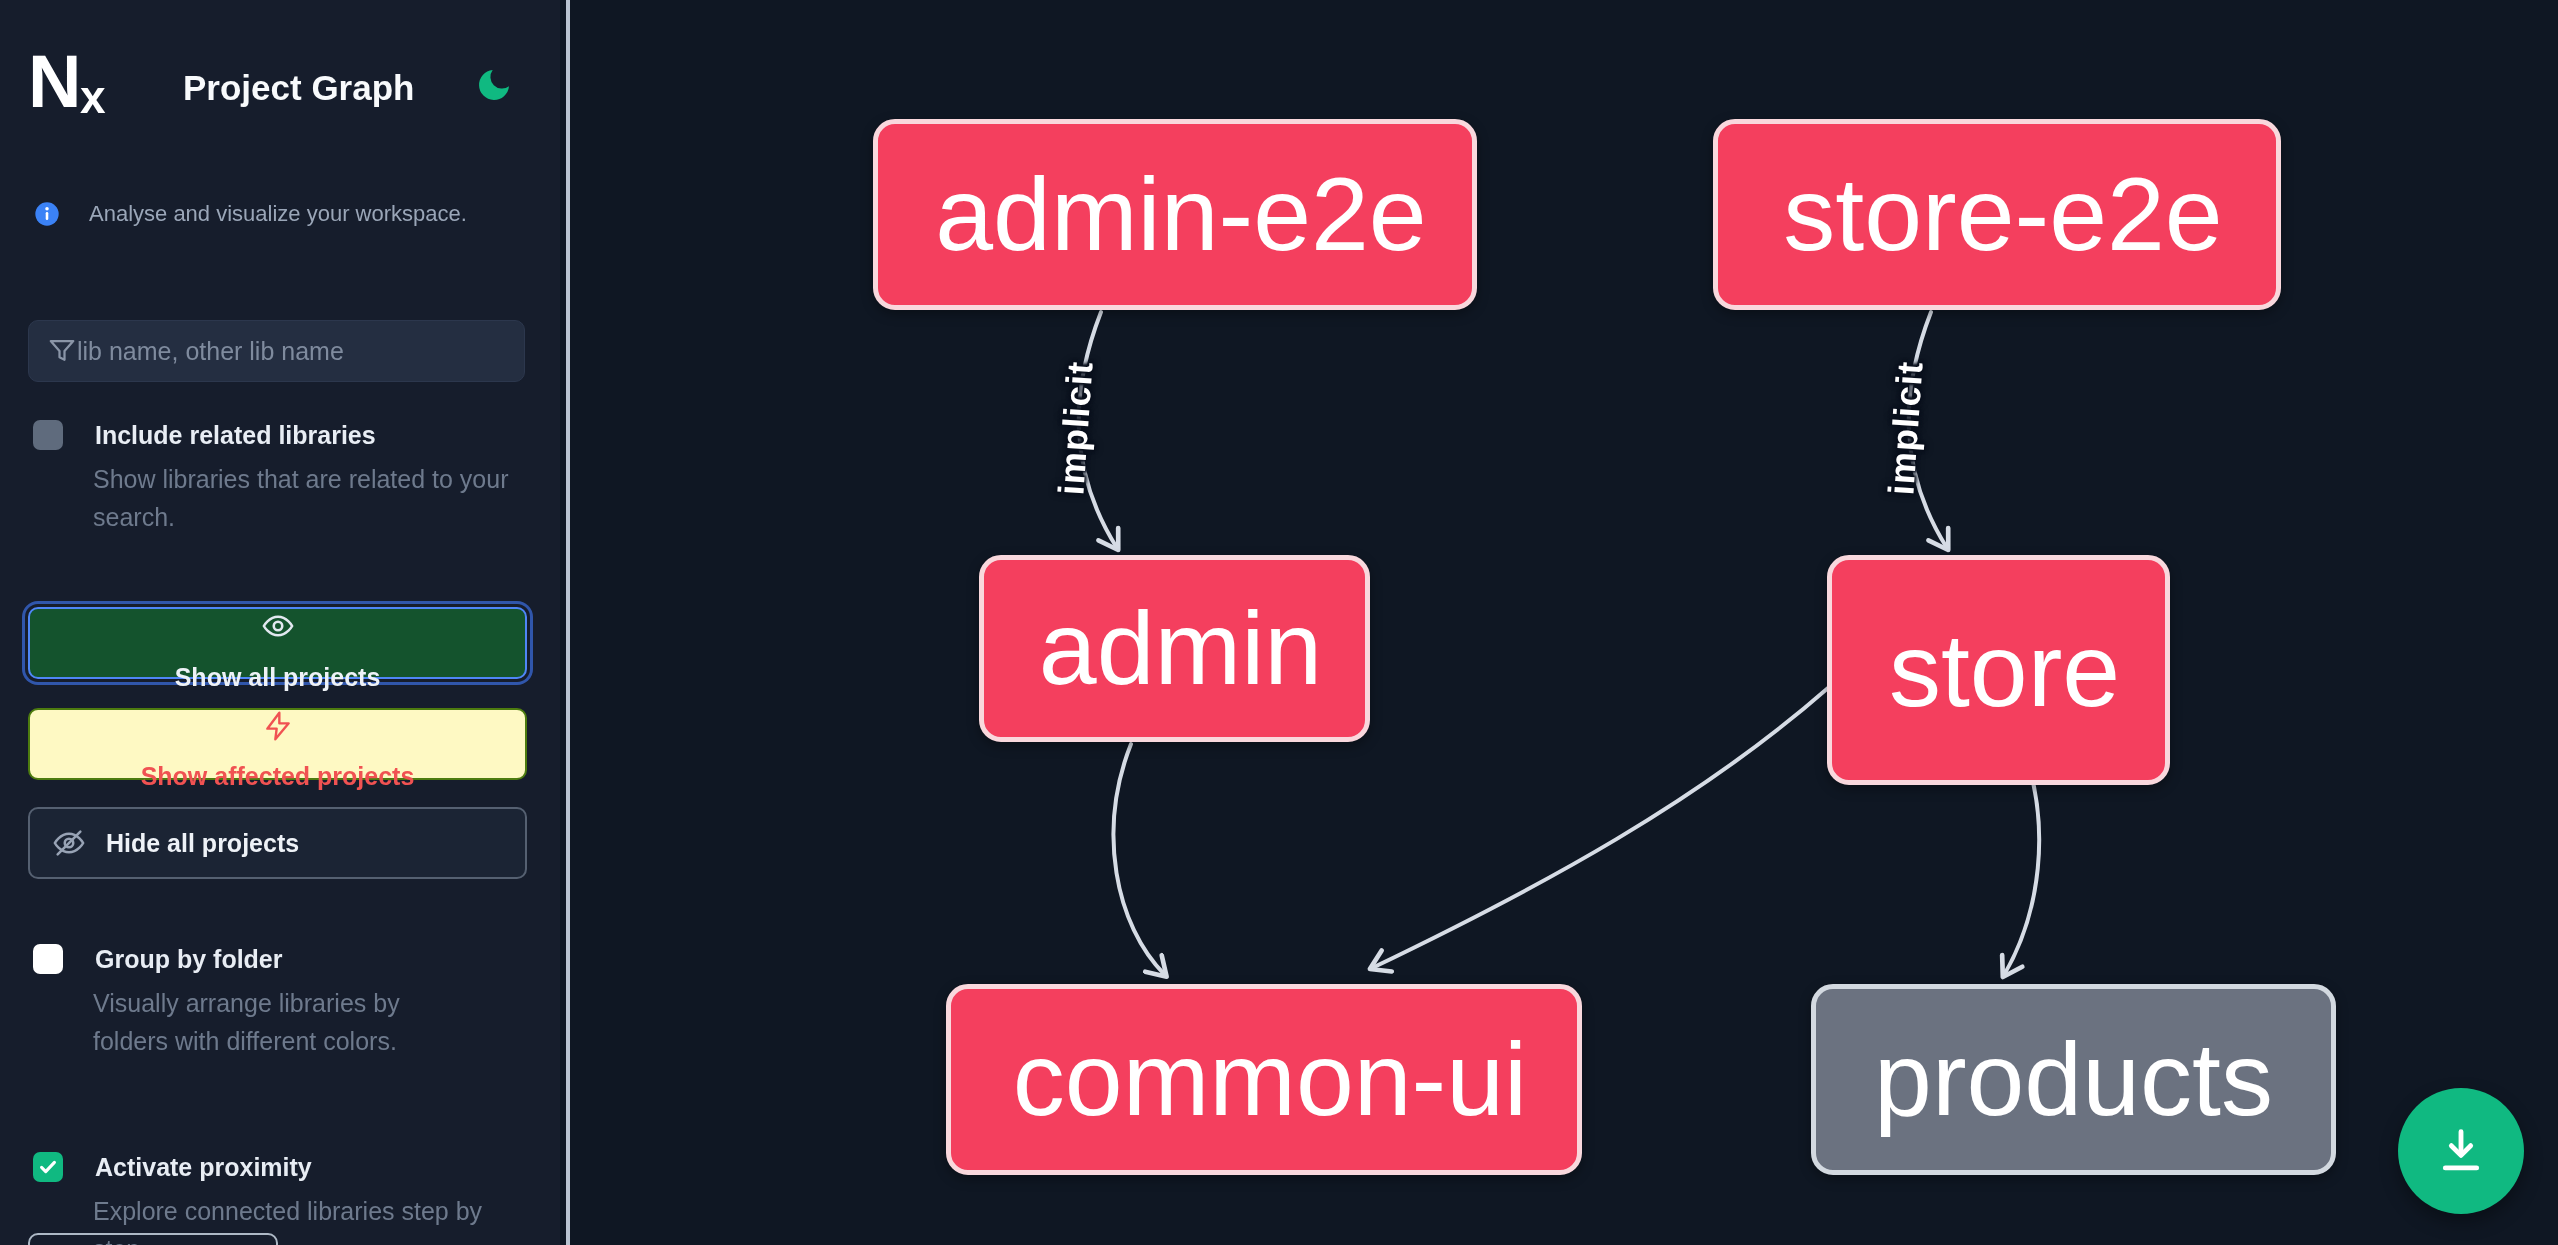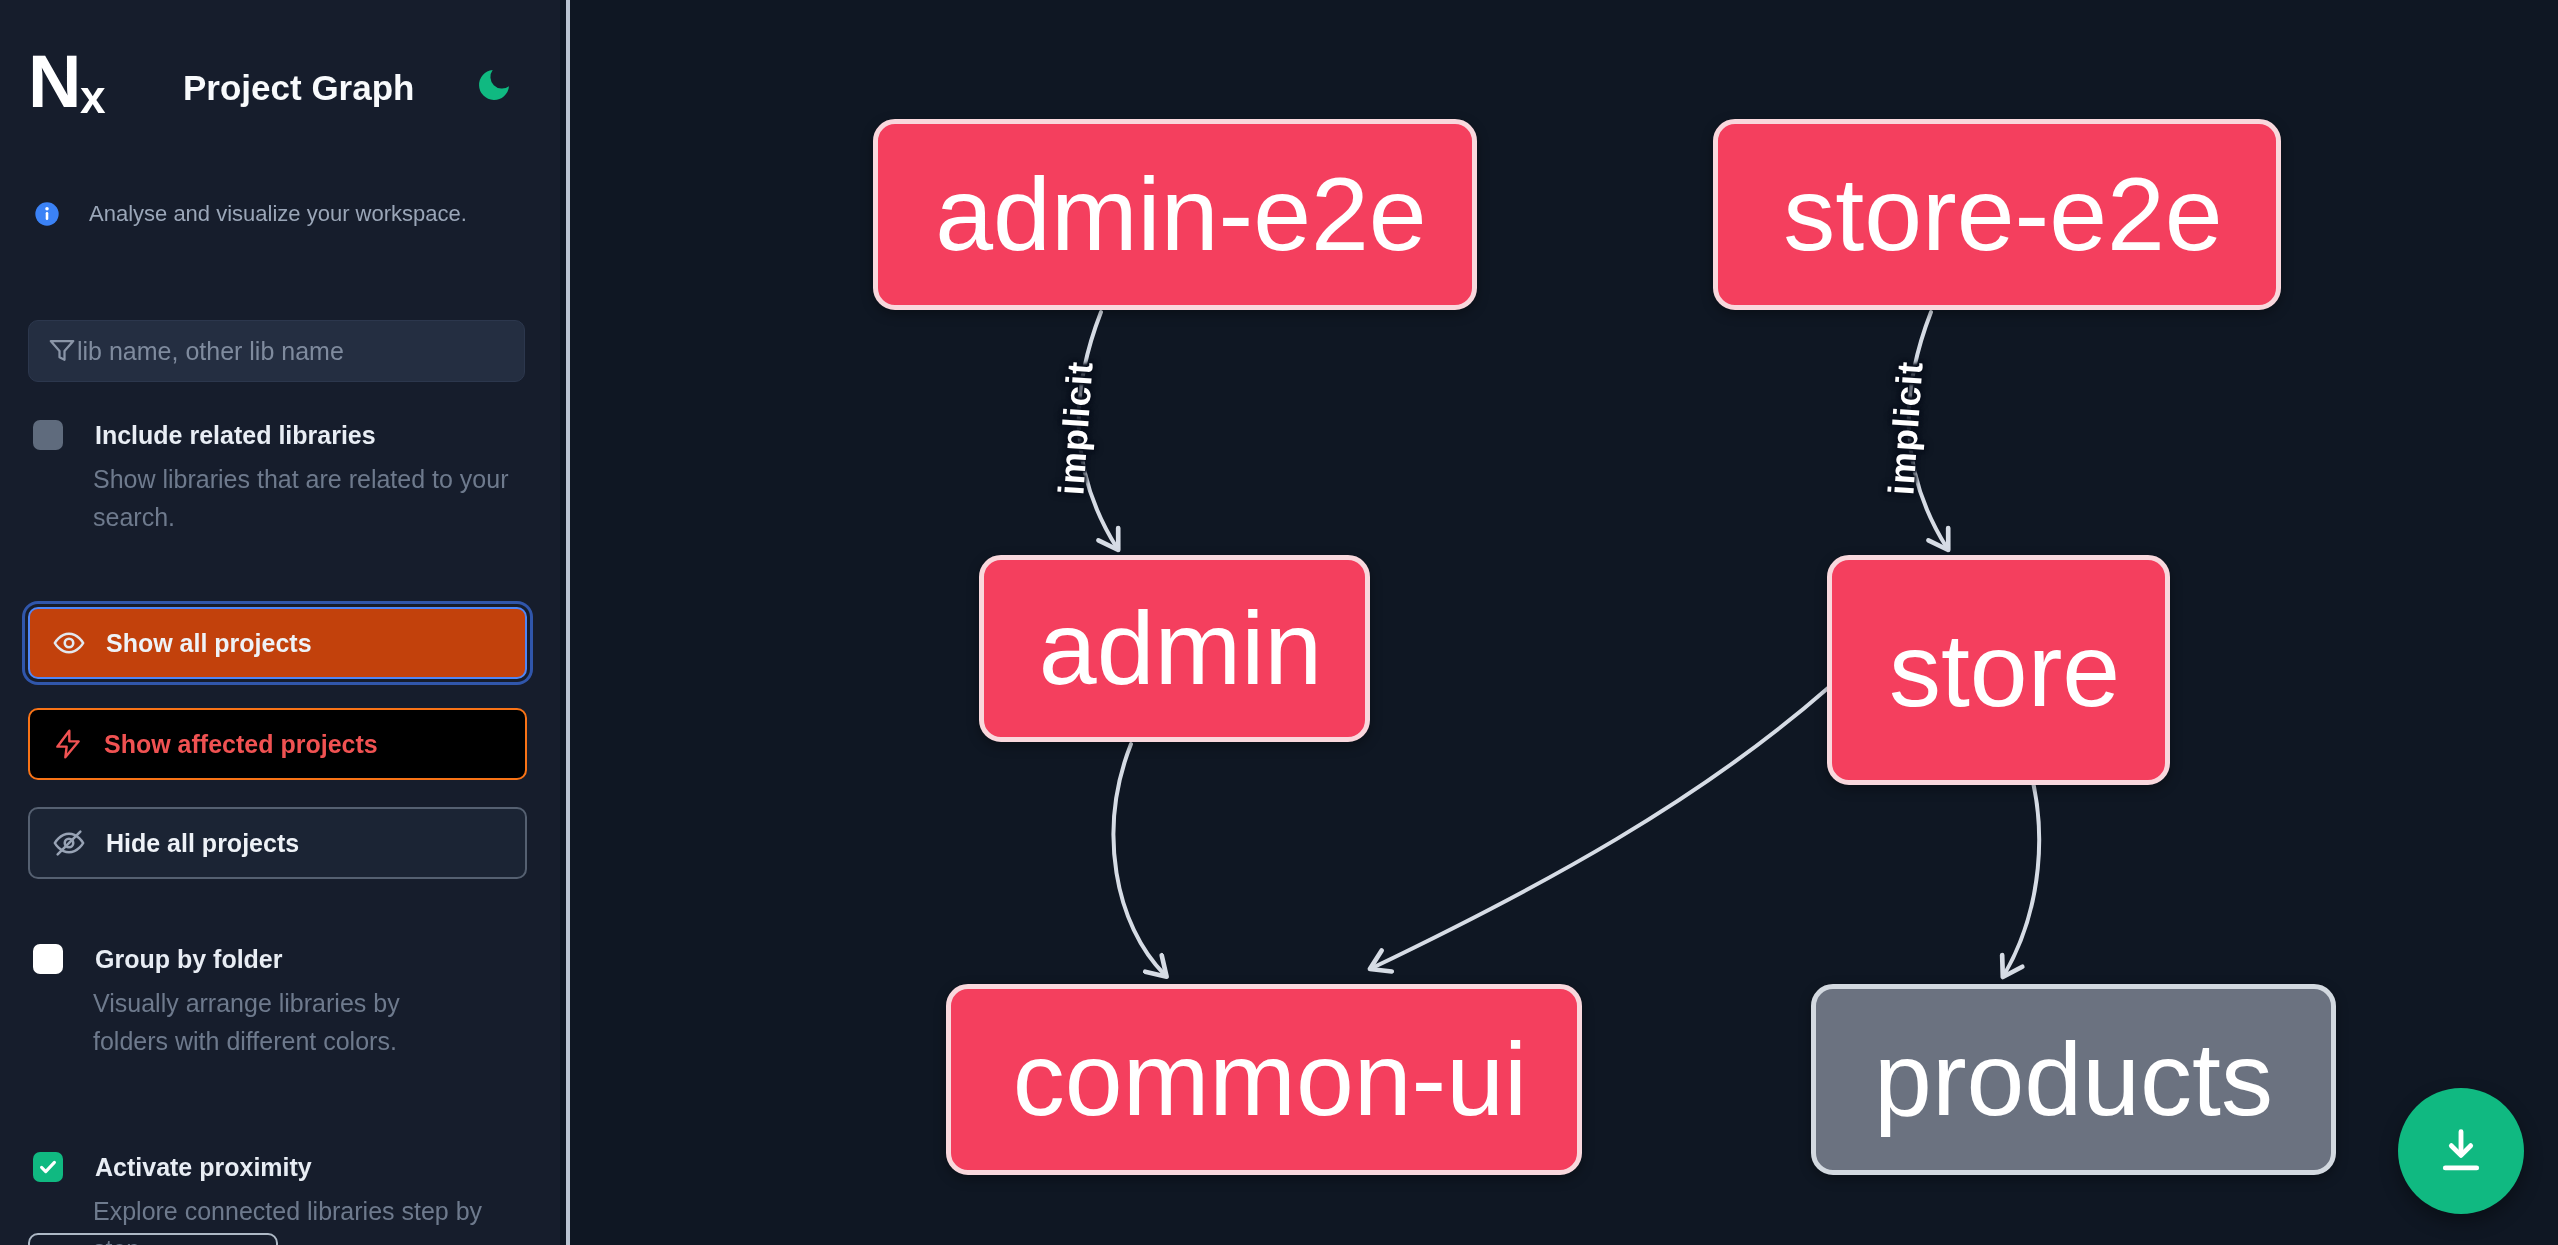--- a/index.html
+++ b/index.html
@@ -48,24 +48,25 @@
   .opt-desc { margin-left: 65px; margin-top: 10px; font-size: 25px; line-height: 38px; color: #6e7a8d; }
 
   .btn {
     position: absolute; left: 28px; width: 499px; height: 72px;
     border-radius: 10px; display: flex; align-items: center; gap: 20px;
     padding: 0 22px; font-size: 25px; font-weight: 600; cursor: pointer;
     background: #1b2434; color: #eef2f7; border: 2px solid #556071;
     font-family: "Liberation Sans", sans-serif;
   }
   .btn-primary {
-    background: #c2410c; border: 2px solid #4f86f7;
+    background: #14532d; border: 2px solid #4f86f7;
     box-shadow: 0 0 0 3px #161d2c, 0 0 0 6px rgba(63,116,240,.65);
-  }
-  .btn-danger { background: #000000; border: 2px solid #f97316; color: #f05252; }
+    flex-direction: column;
+  }
+  .btn-danger { background: #fef9c3; border: 2px solid #4d7c0f; color: #f05252; flex-direction: column; }
   .btn svg { flex: none; }
 
   .degrees-partial {
     position: absolute; left: 28px; top: 1233px; width: 250px; height: 44px;
     border: 2px solid #aeb9c6; border-radius: 10px; background: transparent;
   }
 
   
   .main { position: absolute; left: 570px; top: 0; width: 1988px; height: 1245px; background: #0f1723; }
   .edges { position: absolute; left: 0; top: 0; z-index: 1; }

